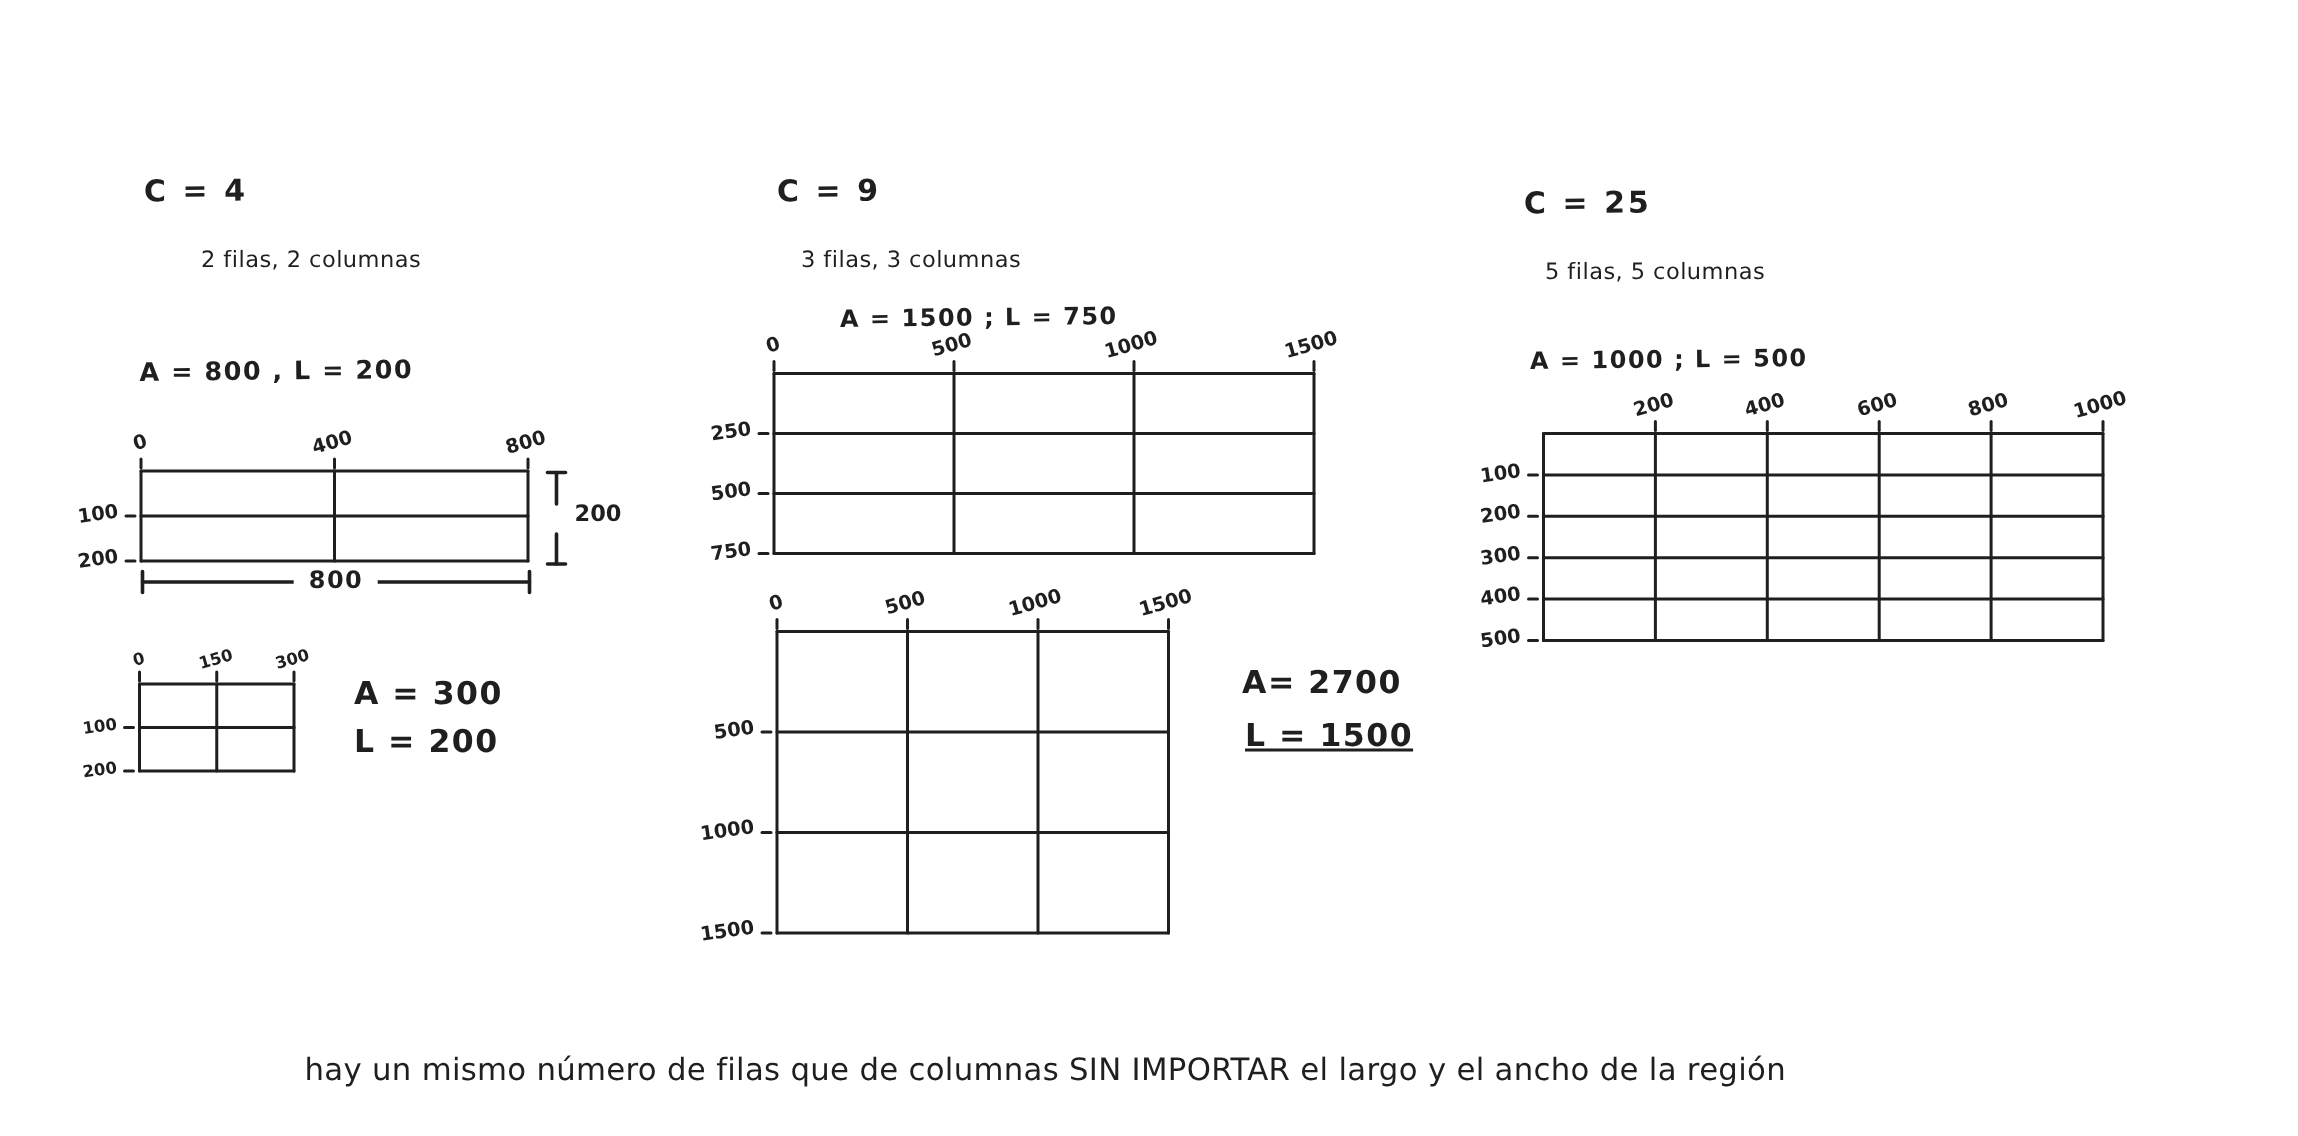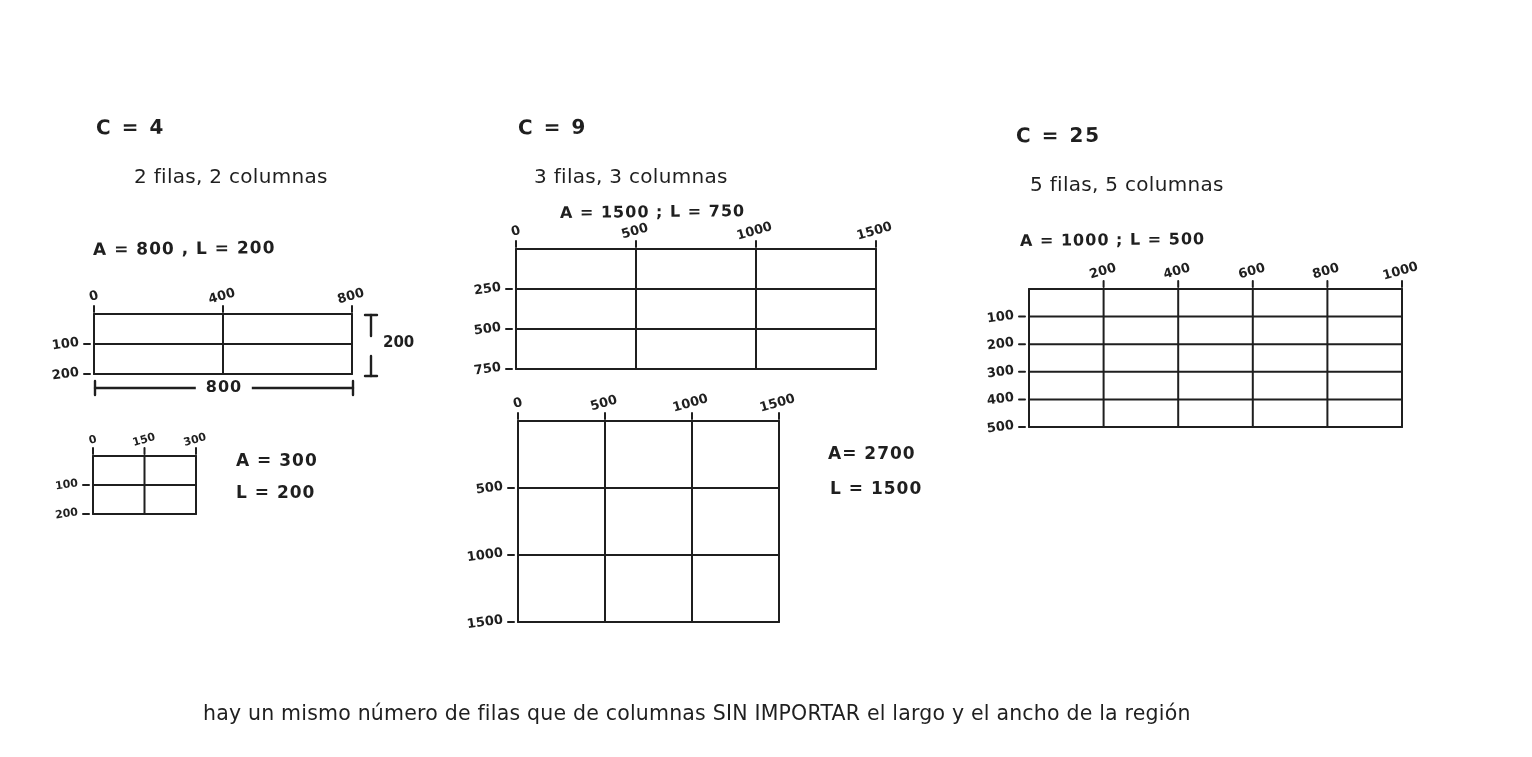--- a/index.html
+++ b/index.html
@@ -1,23 +1,23 @@
 <!DOCTYPE html>
 <html><head>
 <meta charset="utf-8">
 <style>
   html,body{margin:0;padding:0;background:#ffffff;}
   body{font-family:"DejaVu Sans", sans-serif; color:#1f1f1f;}
   .canvas{position:relative;width:1532px;height:757px;background:#ffffff;overflow:hidden;}
   .hand{position:absolute;white-space:nowrap;}
   .t-title{font-size:20px;letter-spacing:0.3px;}
   .c-label{font-size:20px;font-weight:bold;letter-spacing:2px;transform:rotate(-0.5deg);}
-  .note{font-size:20px;letter-spacing:0.3px;text-align:center;}
+  .note{font-size:15px;letter-spacing:0.3px;text-align:center;}
   .dims{font-size:17px;font-weight:bold;letter-spacing:1px;transform:rotate(-0.6deg);}
-  .al-label{font-size:17px;font-weight:bold;letter-spacing:1px;}
+  .al-label{font-size:21px;font-weight:bold;letter-spacing:1px;}
   .footer-line{font-size:20.5px;letter-spacing:0.2px;}
   .grid{position:absolute;overflow:visible;}
   .grid svg{position:absolute;left:0;top:0;overflow:visible;}
   .xtick{position:absolute;top:-25px;transform:translate(-55%,0) rotate(-16deg);font-size:13px;font-weight:bold;white-space:nowrap;}
   .ytick{position:absolute;left:-14px;transform:translate(-100%,-55%) rotate(-8deg);font-size:13px;font-weight:bold;white-space:nowrap;}
   .small-ticks .xtick{font-size:11px;top:-22px;}
   .small-ticks .ytick{font-size:11px;}
   .bracket-v,.bracket-h{position:absolute;}
   .bracket-v svg line,.bracket-h svg line{stroke:currentColor;stroke-width:2.4;stroke-linecap:round;}
   .dim-label{position:absolute;font-weight:bold;font-size:15px;white-space:nowrap;}
@@ -147,21 +147,21 @@
       </svg>
       <span class="xtick" style="left: 1px;">0</span>
       <span class="xtick" style="left: 88px;">500</span>
       <span class="xtick" style="left: 175px;">1000</span>
       <span class="xtick" style="left: 262px;">1500</span>
       <span class="ytick" style="top: 68px;">500</span>
       <span class="ytick" style="top: 135px;">1000</span>
       <span class="ytick" style="top: 202px;">1500</span>
     </div>
   <div class="hand al-label" style="left:828px;top:443px;">A= 2700</div>
-  <div class="hand al-label" style="left:830px;top:478px;">L = 1500</div>
+  <div class="hand al-label" style="left:830px;top:478px;text-decoration:underline;">L = 1500</div>
 
   <div class="hand c-label" style="left:1016px;top:123px;">C = 25</div>
   <div class="hand note" style="left:1030px;top:172px;">5 filas, 5 columnas</div>
   <div class="hand dims" style="left:1020px;top:230px;font-size:16px;">A = 1000  ;   L = 500</div>
 
   <div class="grid" style="left:1028px;top:288px;width:375px;height:140px;">
       <svg width="375" height="140">
         <line x1="1" y1="1" x2="1" y2="139" stroke="#1f1f1f" stroke-width="2" stroke-linecap="round"></line>
         <line x1="75.6" y1="1" x2="75.6" y2="139" stroke="#1f1f1f" stroke-width="2" stroke-linecap="round"></line>
         <line x1="150.2" y1="1" x2="150.2" y2="139" stroke="#1f1f1f" stroke-width="2" stroke-linecap="round"></line>

